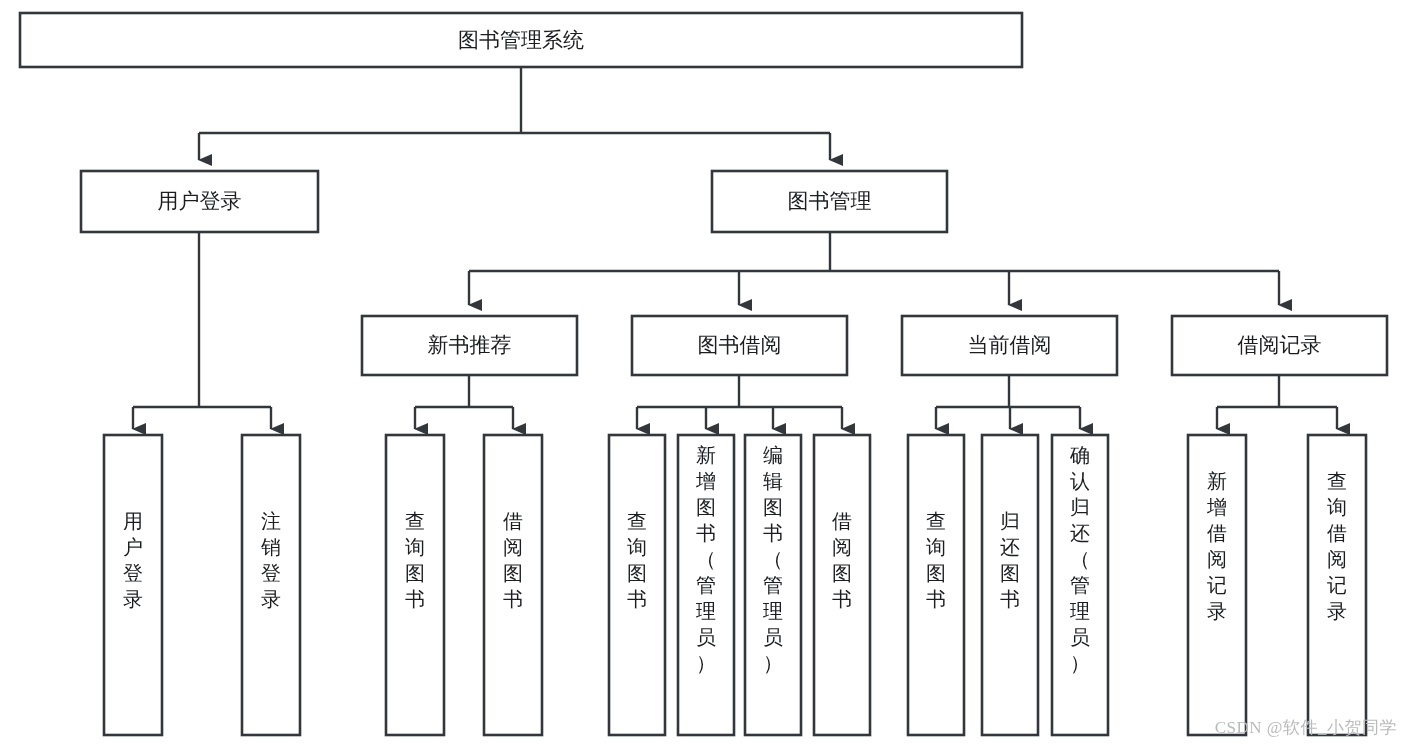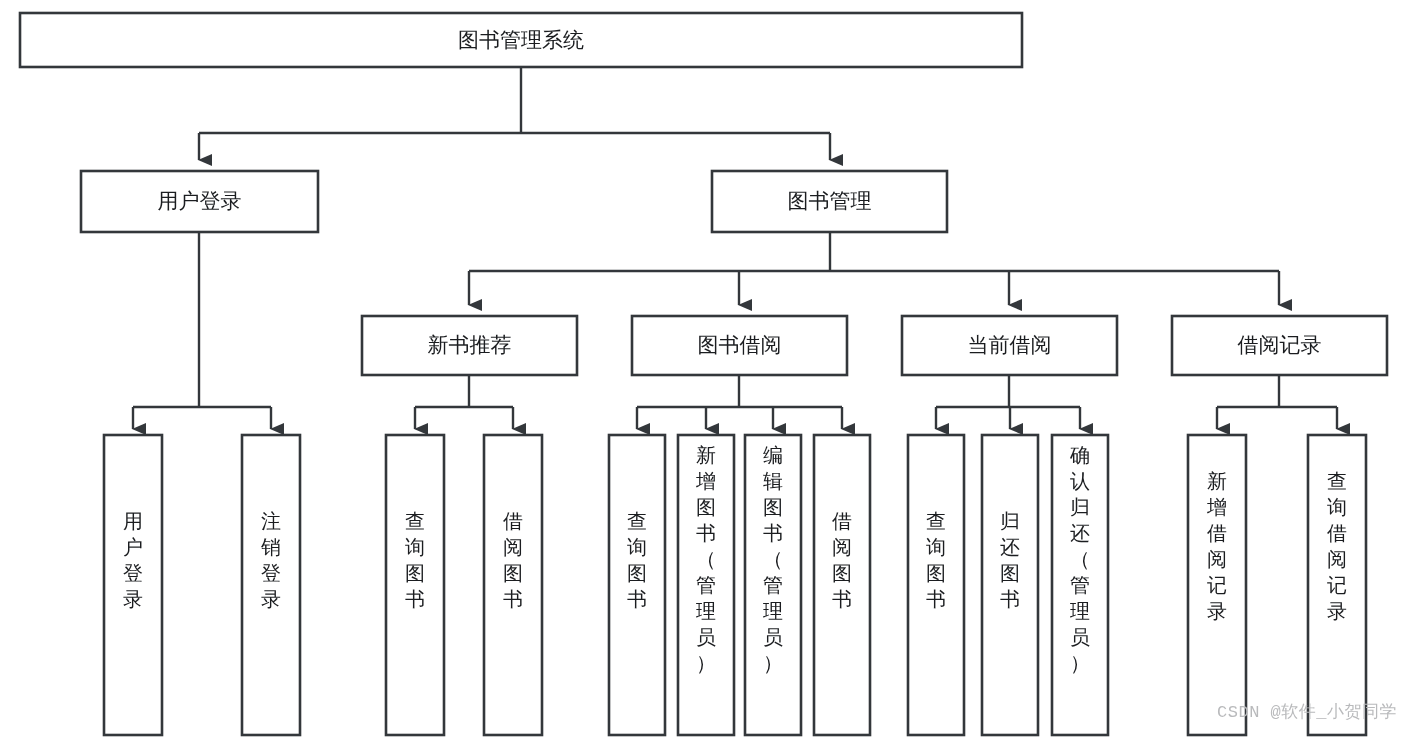--- a/index.html
+++ b/index.html
@@ -42,22 +42,22 @@
     stroke-width: 2.4;
     fill: none;
   }
   .arrow-head {
     fill: #33373b;
     stroke: none;
   }
   .watermark {
     position: absolute;
     right: 8px;
-    bottom: 24px;
-    font-family: Liberation Mono, monospace;
+    bottom: 8px;
+    font-family: Liberation Serif, serif;
     font-size: 17px;
     color: #b9babc;
     letter-spacing: 0.5px;
     white-space: nowrap;
     pointer-events: none;
   }
 </style>
 </head>
 <body>
 

